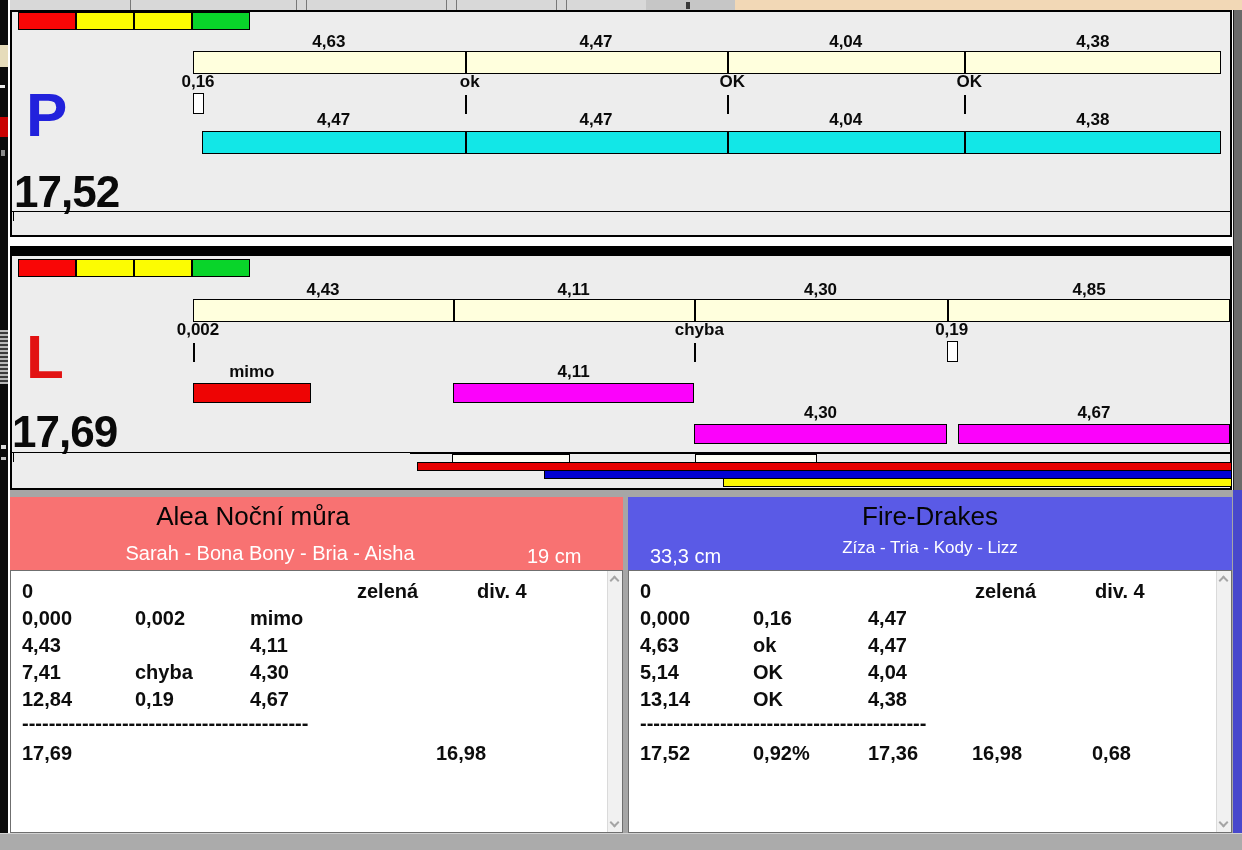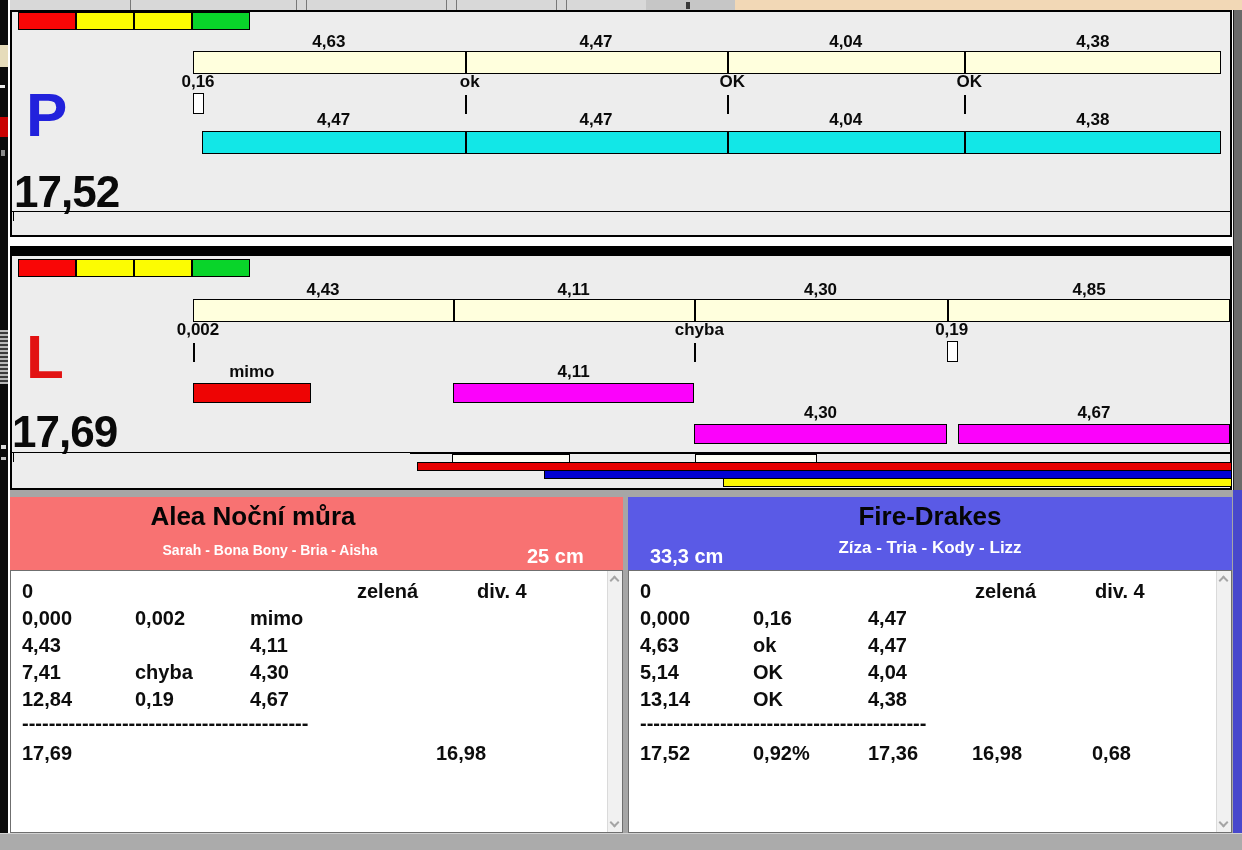--- a/index.html
+++ b/index.html
@@ -1,19 +1,19 @@
 <!DOCTYPE html>
 <html><head>
 <meta charset="utf-8">
 <style>
   *{margin:0;padding:0;box-sizing:border-box}
   html,body{width:1242px;height:850px}
   body{position:relative;overflow:hidden;background:#FFFFFF;font-family:"Liberation Sans",sans-serif;color:#0A0A0A}
   .a{position:absolute}
-  .bold{font-weight:bold}
+  .bold{font-weight:normal}
   .center{text-align:center}
   .nw{white-space:nowrap}
 
   #stage{position:absolute;left:0;top:0;width:1242px;height:850px}
 
   
   #leftStrip{left:0;top:0;width:8px;height:833px;background:#0B0B0B}
   #leftStrip .f1{top:45px;left:0;width:8px;height:22px;background:#E6DCBB}
   #leftStrip .f2{top:117px;left:0;width:8px;height:20px;background:#C90202}
   #leftStrip .f3{top:330px;left:0;width:8px;height:54px;background:repeating-linear-gradient(180deg,#B9B9B9 0 2px,#3A3A3A 2px 4px)}
@@ -34,21 +34,21 @@
   #lanePBox{left:10px;top:10px;width:1222px;height:227px;background:#EDEDED;border:2px solid #000}
   #laneDivider{left:10px;top:246px;width:1222px;height:8px;background:#000}
   #laneLBox{left:10px;top:254px;width:1222px;height:236px;background:#EDEDED;border:2px solid #000}
 
   
   #sbFrame{left:10px;top:490px;width:1223px;height:343px;background:#A6A6A6}
   #sbLeftHeader{left:10px;top:497px;width:613px;height:73px;background:#F87272}
   #sbRightHeader{left:628px;top:497px;width:604px;height:73px;background:#5A5AE6}
   #dtBox{left:495px;top:497px;width:261px;height:28px;background:#FFFFFF;font-size:22px;line-height:28px;text-align:center}
   #leftTitle{left:10px;top:501px;width:486px;font-size:26px;color:#050505}
-  #leftDogs{left:10px;top:542px;width:520px;font-size:14px;color:#FFFFFF}
+  #leftDogs{left:10px;top:542px;width:520px;font-size:20px;color:#FFFFFF}
   #leftHeight{left:527px;top:545px;font-size:20px;color:#FFFFFF}
   #rightTitle{left:628px;top:501px;width:604px;font-size:26px;color:#050505}
   #rightDogs{left:628px;top:538px;width:604px;font-size:17px;color:#FFFFFF}
   #rightHeight{left:650px;top:545px;font-size:20px;color:#FFFFFF}
   #leftLog{left:10px;top:570px;width:613px;height:263px;background:#FFFFFF;border:1px solid #6F6F6F}
   #rightLog{left:628px;top:570px;width:604px;height:263px;background:#FFFFFF;border:1px solid #6F6F6F}
   .vscroll{position:absolute;top:571px;width:15px;height:261px;background:#F1F1F1;border-left:1px solid #DADADA}
   #leftScroll{left:607px}
   #rightScroll{left:1216px}
   .sbtn{position:absolute;left:0;width:14px;height:16px}
@@ -91,21 +91,21 @@
 
   <div id="lanePBox" class="a"></div>
   <div id="laneDivider" class="a"></div>
   <div id="laneLBox" class="a"></div>
 
   <div id="sbFrame" class="a"></div>
   <div id="sbLeftHeader" class="a" style="background: rgb(248, 114, 114);"></div>
   <div id="sbRightHeader" class="a" style="background: rgb(90, 90, 230);"></div>
   <div id="leftTitle" class="a bold center nw">Alea Noční můra</div>
   <div id="leftDogs" class="a bold center nw">Sarah - Bona Bony - Bria - Aisha</div>
-  <div id="leftHeight" class="a bold nw">25 cm</div>
+  <div id="leftHeight" class="a bold nw">19 cm</div>
   <div id="rightDogs" class="a bold center nw">Zíza - Tria - Kody - Lizz</div>
   <div id="rightTitle" class="a bold center nw">Fire-Drakes</div>
   <div id="rightHeight" class="a bold nw">33,3 cm</div>
 
   <div id="leftLog" class="a"></div>
   <div id="rightLog" class="a"></div>
 
   <div id="leftScroll" class="vscroll">
     <div class="sbtn top">
         <span class="chev up"></span>

